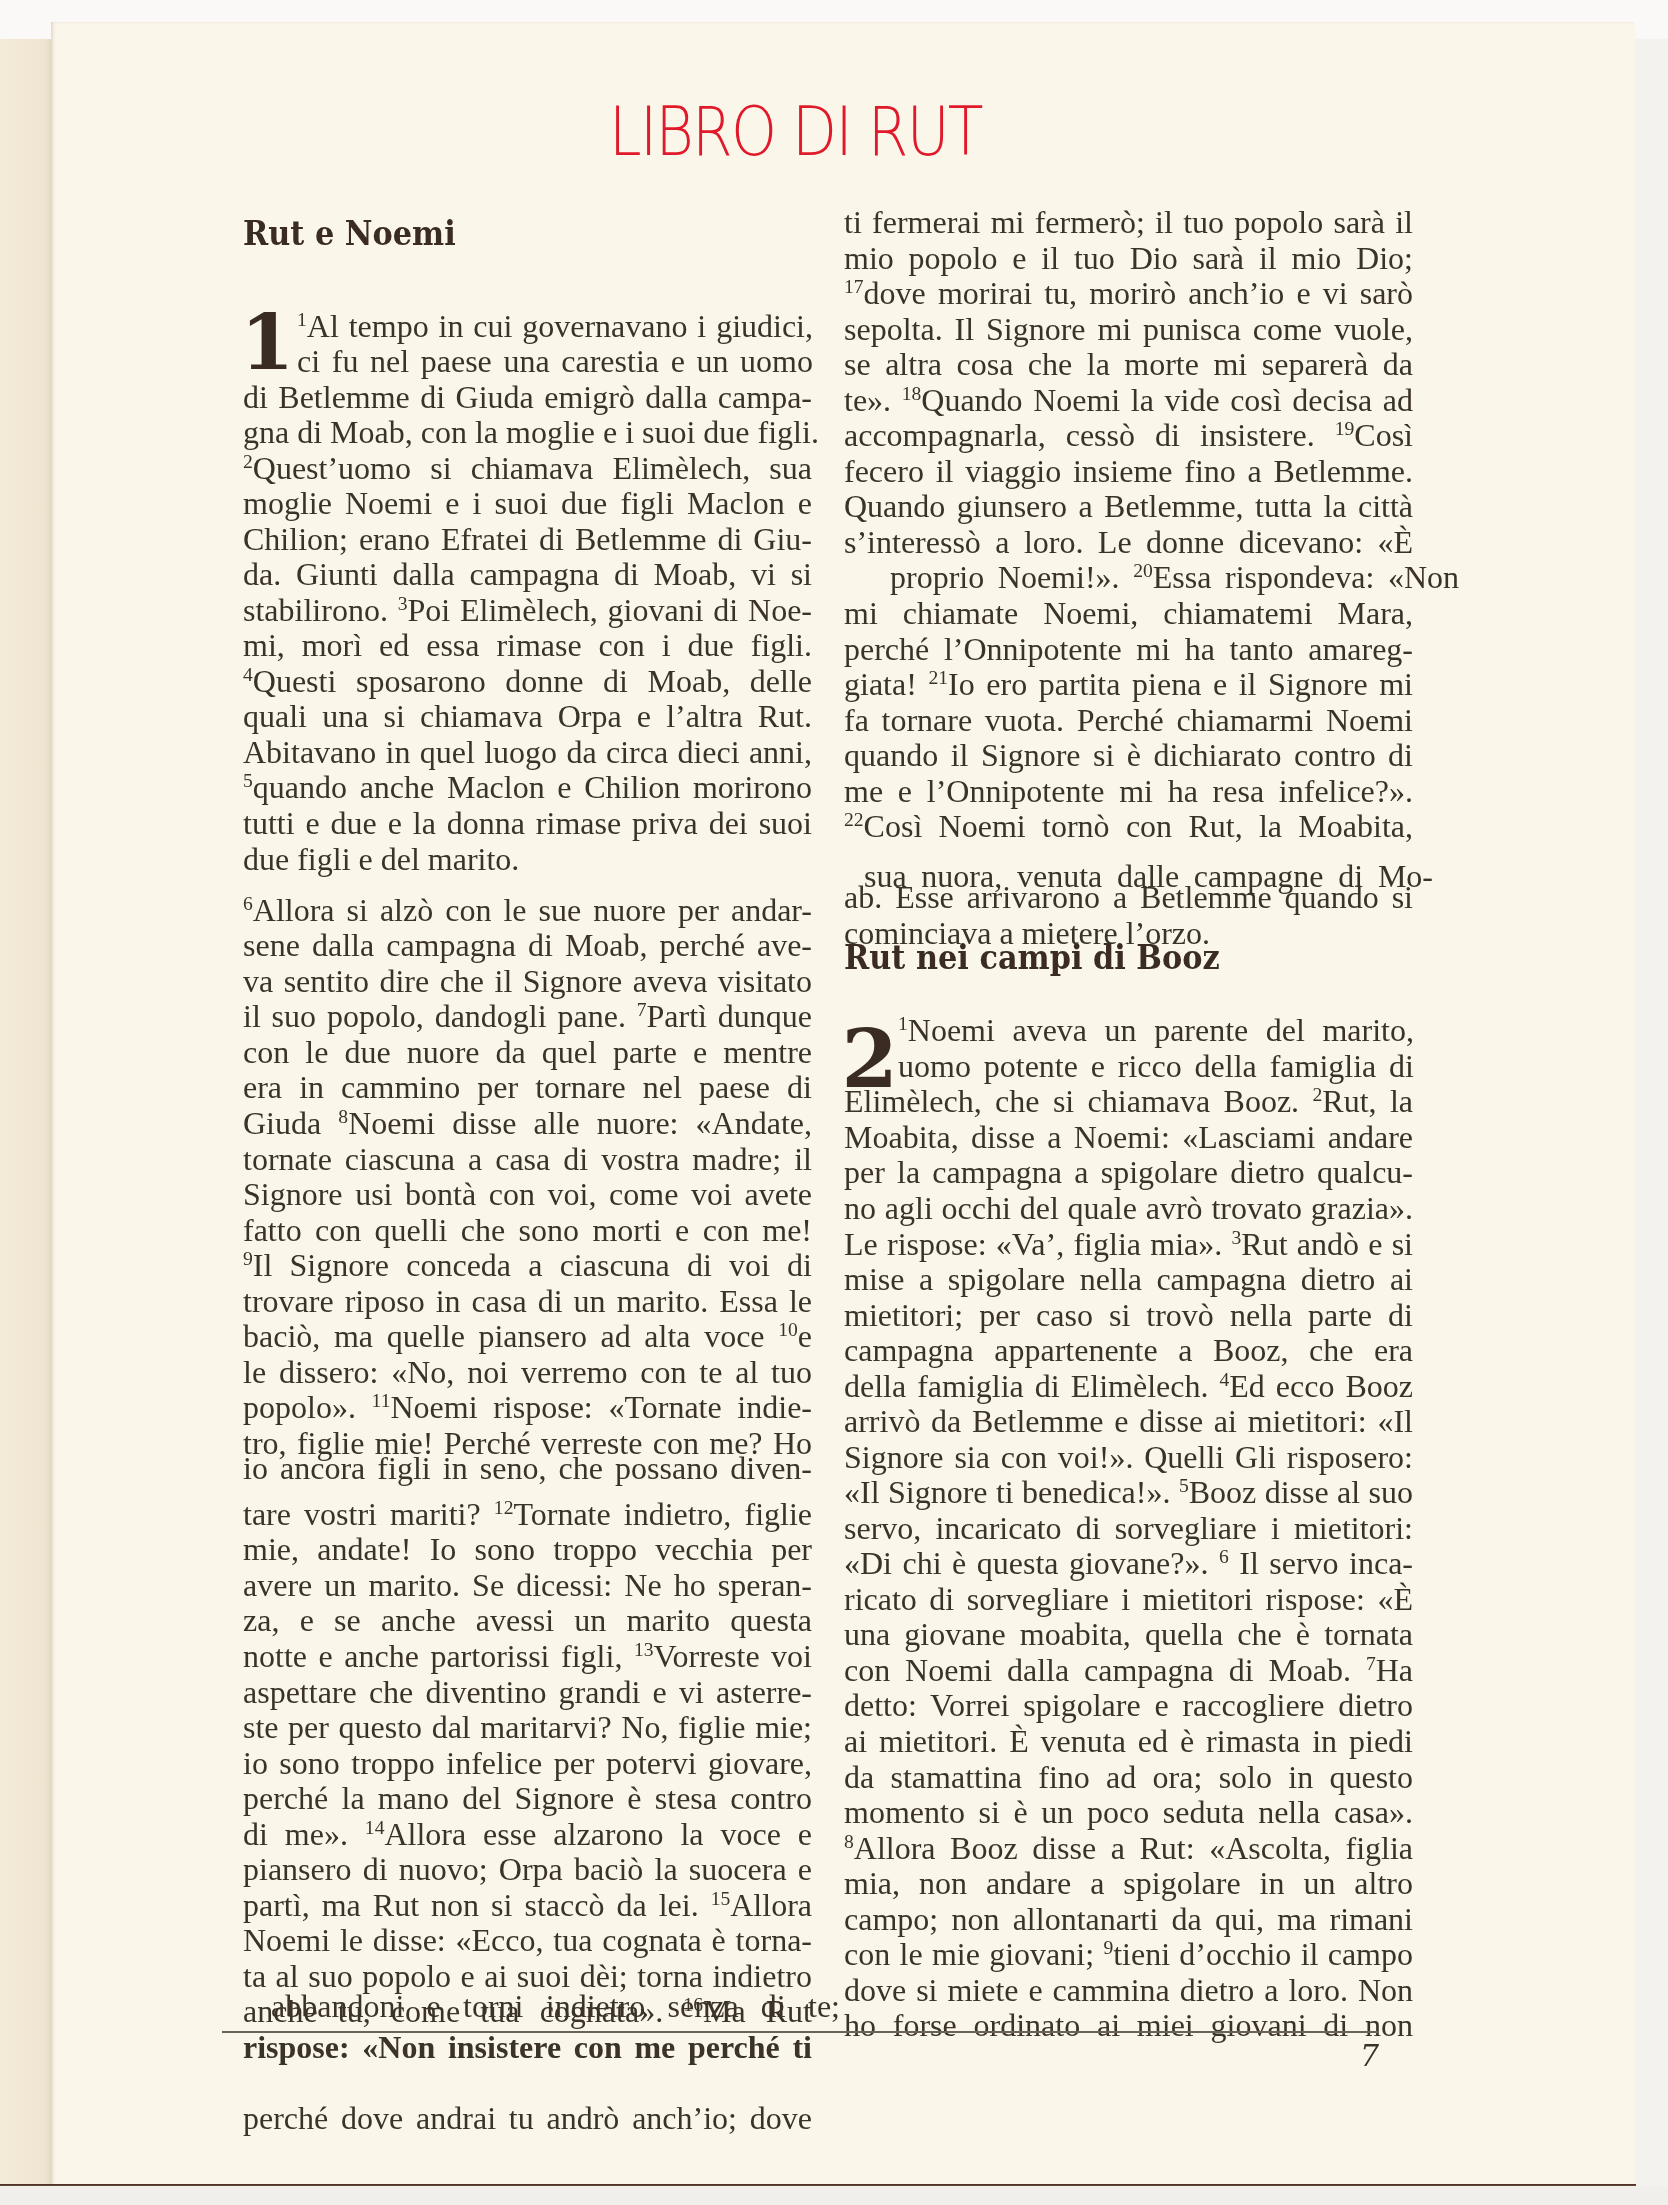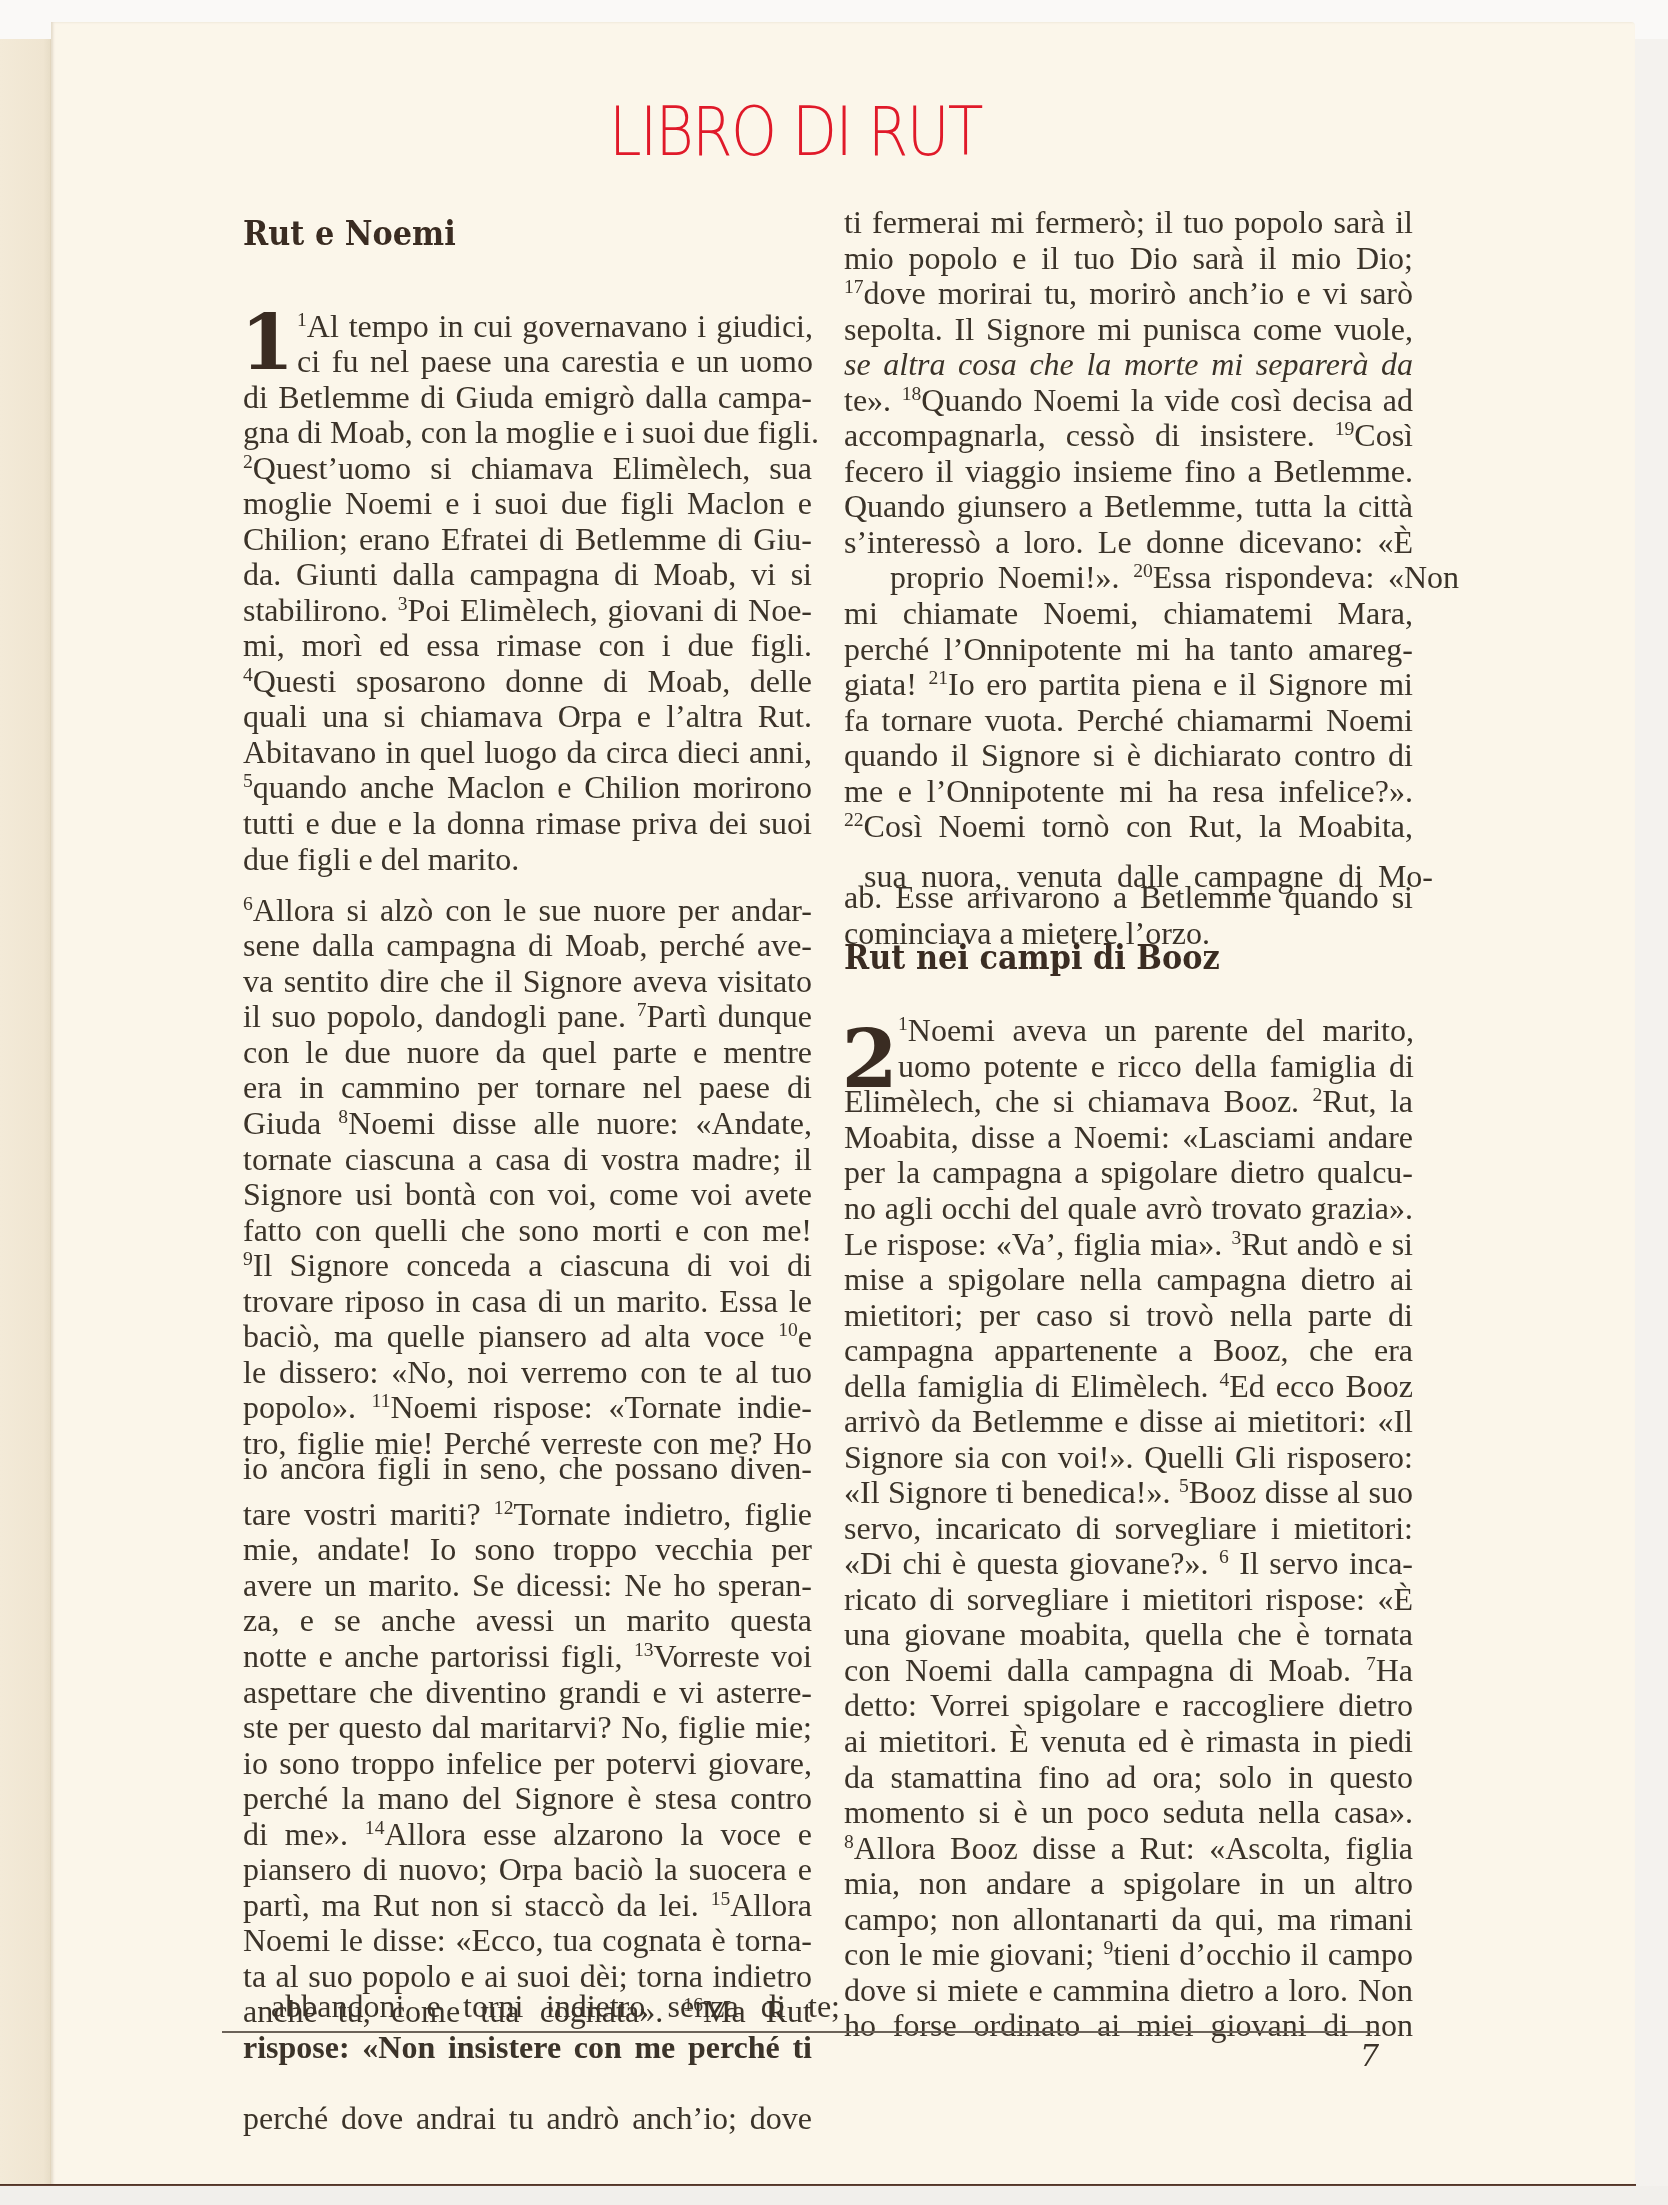--- a/index.html
+++ b/index.html
@@ -126,21 +126,21 @@
       <div class="line" style="top: 2100px;"><span>perché dove andrai tu andrò anch’io; dove</span></div>
     </div>
 </div>
 
 <div class="col col-right" style="top:0;">
   <div id="right-lines-top">
       <div class="line" style="top: 204px;"><span>ti fermerai mi fermerò; il tuo popolo sarà il</span></div>
       <div class="line" style="top: 240px;"><span>mio popolo e il tuo Dio sarà il mio Dio;</span></div>
       <div class="line" style="top: 275px;"><span class="v">17</span><span>dove morirai tu, morirò anch’io e vi sarò</span></div>
       <div class="line" style="top: 311px;"><span>sepolta. Il Signore mi punisca come vuole,</span></div>
-      <div class="line" style="top: 346px; font-style: italic;"><span>se altra cosa che la morte mi separerà da</span></div>
+      <div class="line" style="top: 346px;"><span>se altra cosa che la morte mi separerà da</span></div>
       <div class="line" style="top: 382px;"><span>te». </span><span class="v">18</span><span>Quando Noemi la vide così decisa ad</span></div>
       <div class="line" style="top: 417px;"><span>accompagnarla, cessò di insistere. </span><span class="v">19</span><span>Così</span></div>
       <div class="line" style="top: 453px;"><span>fecero il viaggio insieme fino a Betlemme.</span></div>
       <div class="line" style="top: 488px;"><span>Quando giunsero a Betlemme, tutta la città</span></div>
       <div class="line" style="top: 524px;"><span>s’interessò a loro. Le donne dicevano: «È</span></div>
       <div class="line" style="top: 559px; margin-left: 46px;"><span>proprio Noemi!». </span><span class="v">20</span><span>Essa rispondeva: «Non</span></div>
       <div class="line" style="top: 595px;"><span>mi chiamate Noemi, chiamatemi Mara,</span></div>
       <div class="line" style="top: 631px;"><span>perché l’Onnipotente mi ha tanto amareg-</span></div>
       <div class="line" style="top: 666px;"><span>giata! </span><span class="v">21</span><span>Io ero partita piena e il Signore mi</span></div>
       <div class="line" style="top: 702px;"><span>fa tornare vuota. Perché chiamarmi Noemi</span></div>

